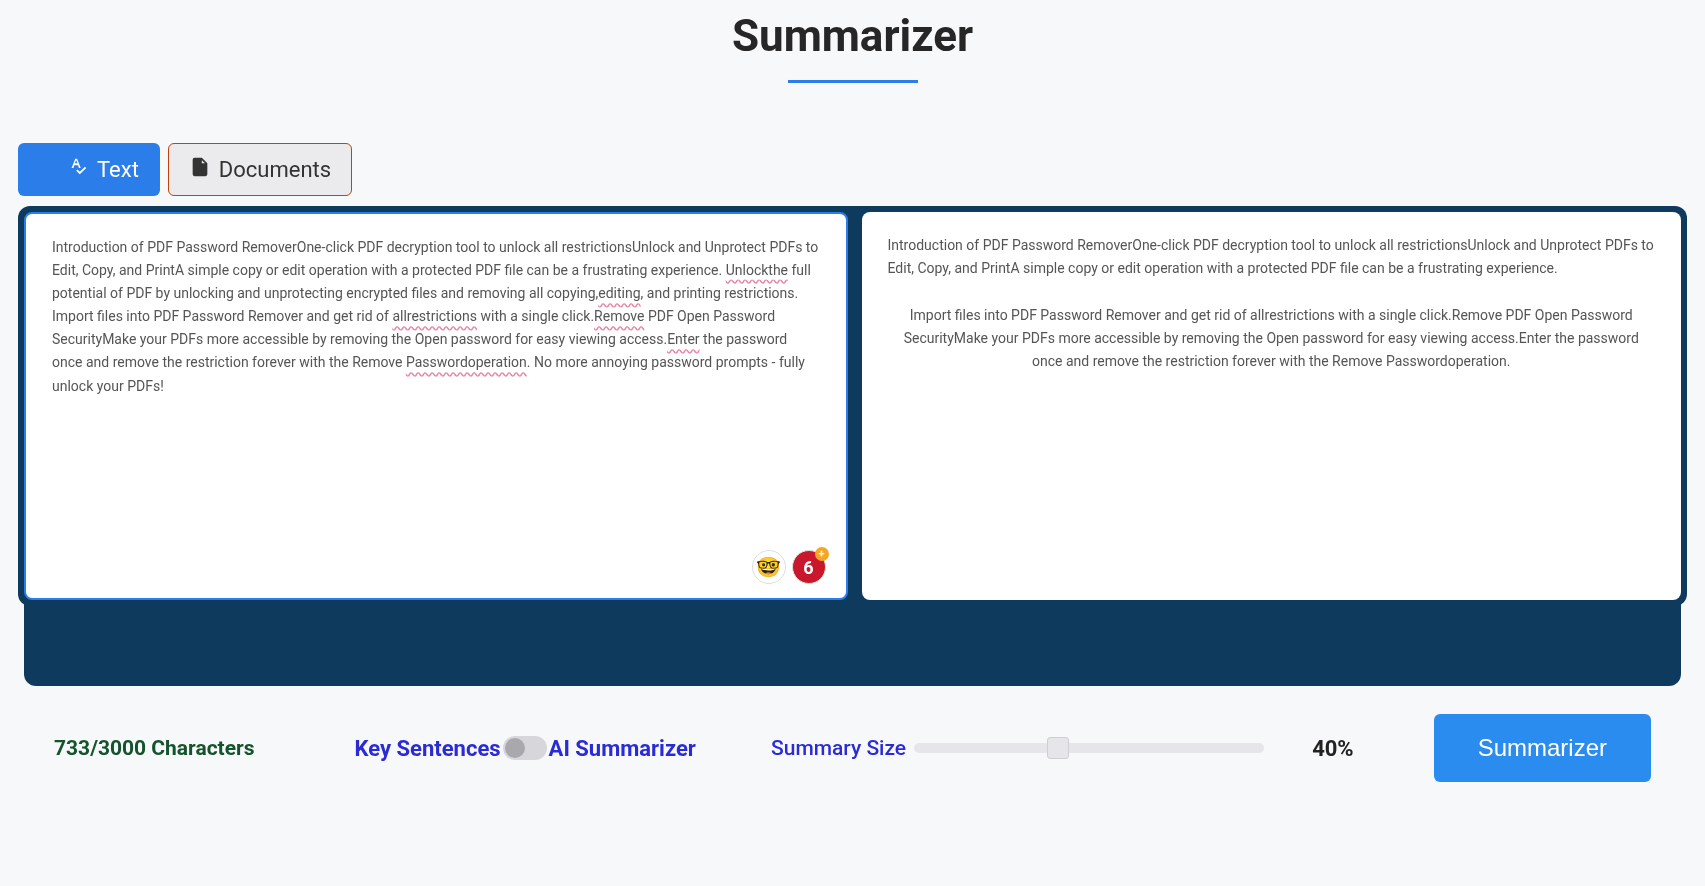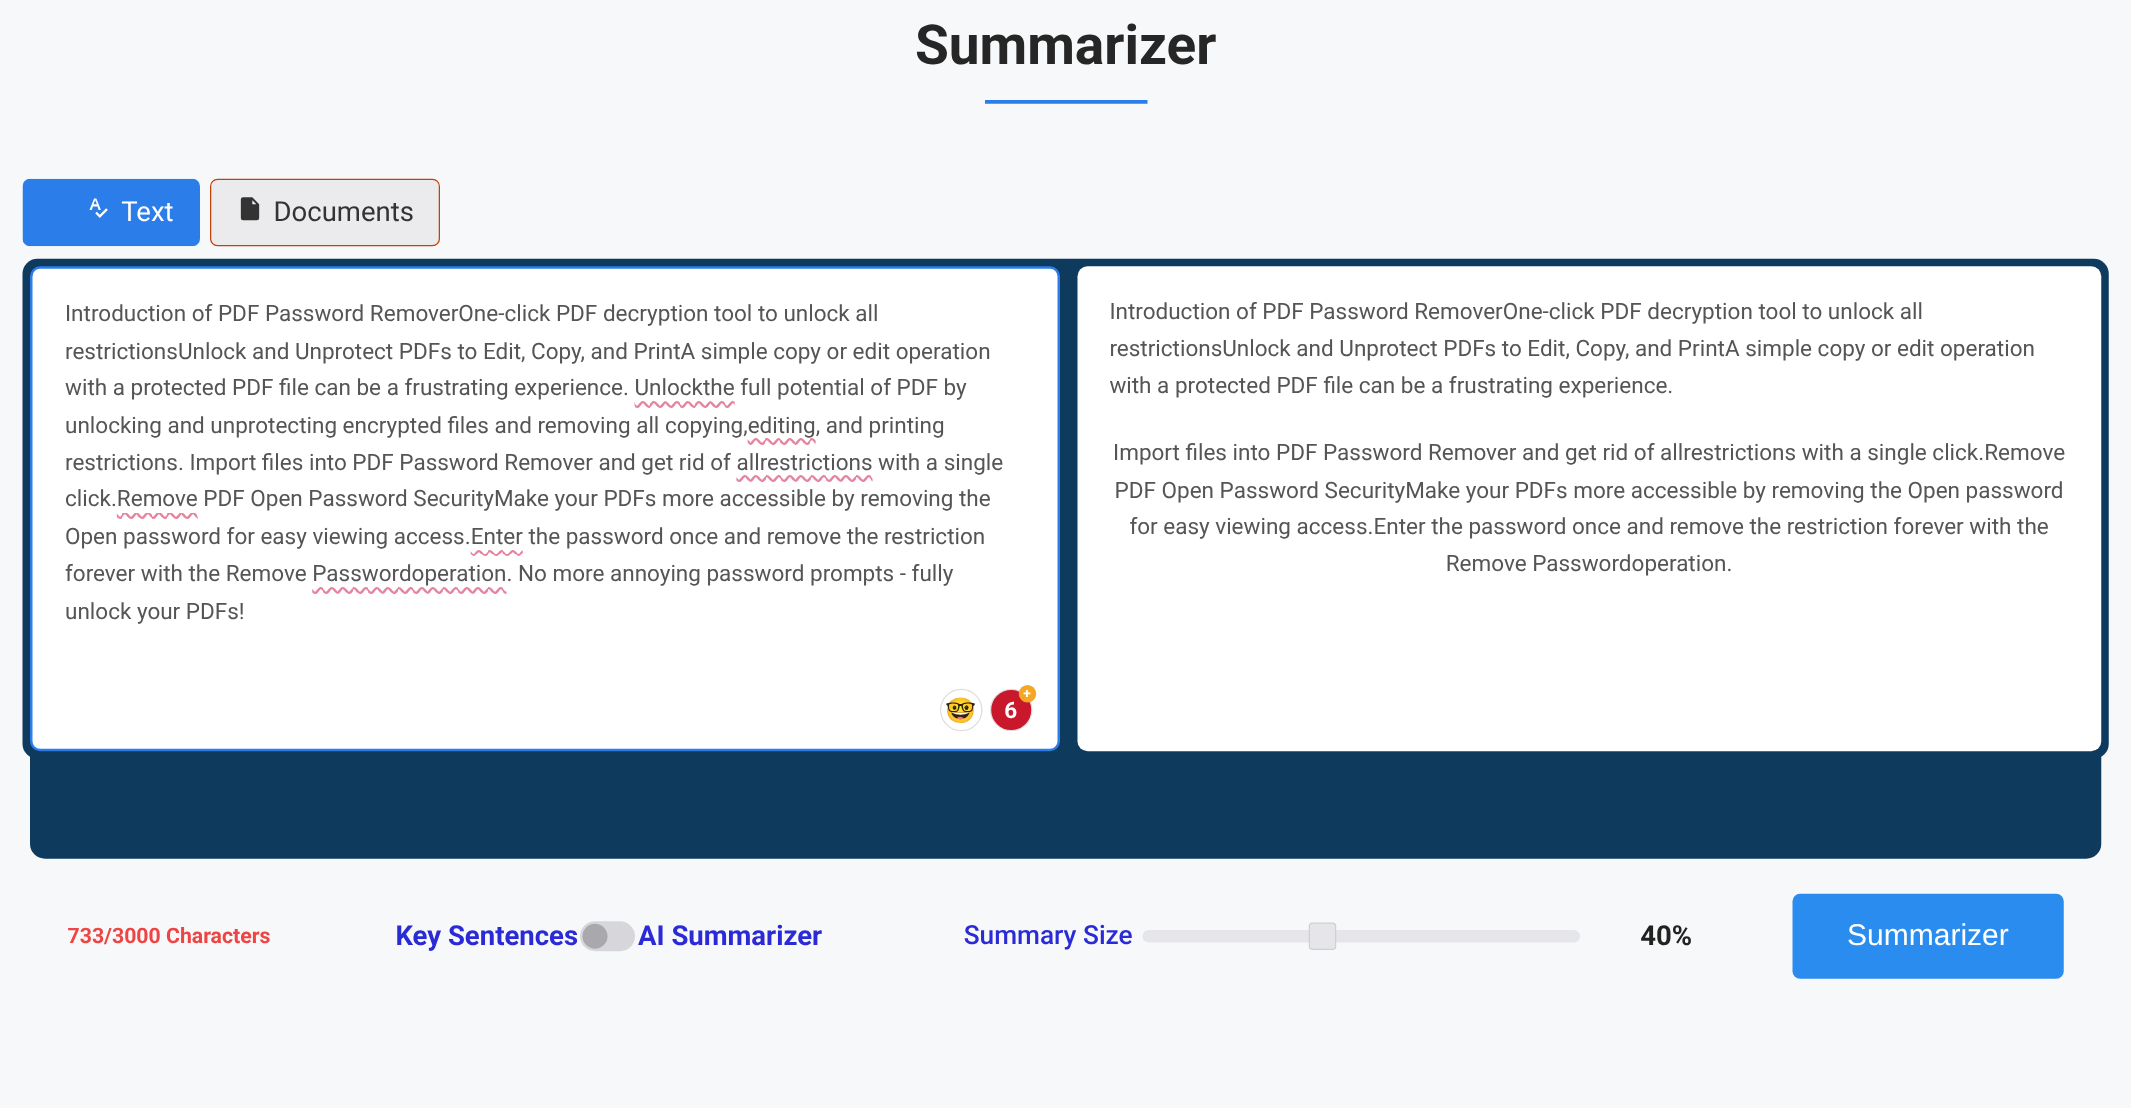--- a/index.html
+++ b/index.html
@@ -66,21 +66,21 @@
     border-radius: 8px;
     padding: 22px 26px;
     height: 388px;
     overflow-y: auto;
     position: relative;
   }
   .panel-left {
     border: 2px solid #2b7de9;
   }
   .panel-text {
-    font-size: 18px;
+    font-size: 14px;
     line-height: 1.65;
     color: #555;
     white-space: pre-wrap;
   }
   .spellwave {
     text-decoration: underline wavy rgba(220,80,120,0.7);
     text-decoration-skip-ink: none;
     text-underline-offset: 4px;
   }
   .para2 { margin-top: 24px; text-align: center; }
@@ -126,23 +126,23 @@
     border-radius: 0 0 12px 12px;
     margin-top: -4px;
   }
   .footer-bar {
     display: flex;
     align-items: center;
     padding: 28px 36px 0;
     gap: 40px;
   }
   .char-count {
-    font-size: 17px;
-    font-weight: 700;
-    color: #ef4444;
+    font-size: 21px;
+    font-weight: 700;
+    color: #14532d;
   }
   .mode-group {
     display: flex;
     align-items: center;
     gap: 2px;
     margin-left: 60px;
   }
   .mode-label {
     font-size: 22px;
     font-weight: 700;

